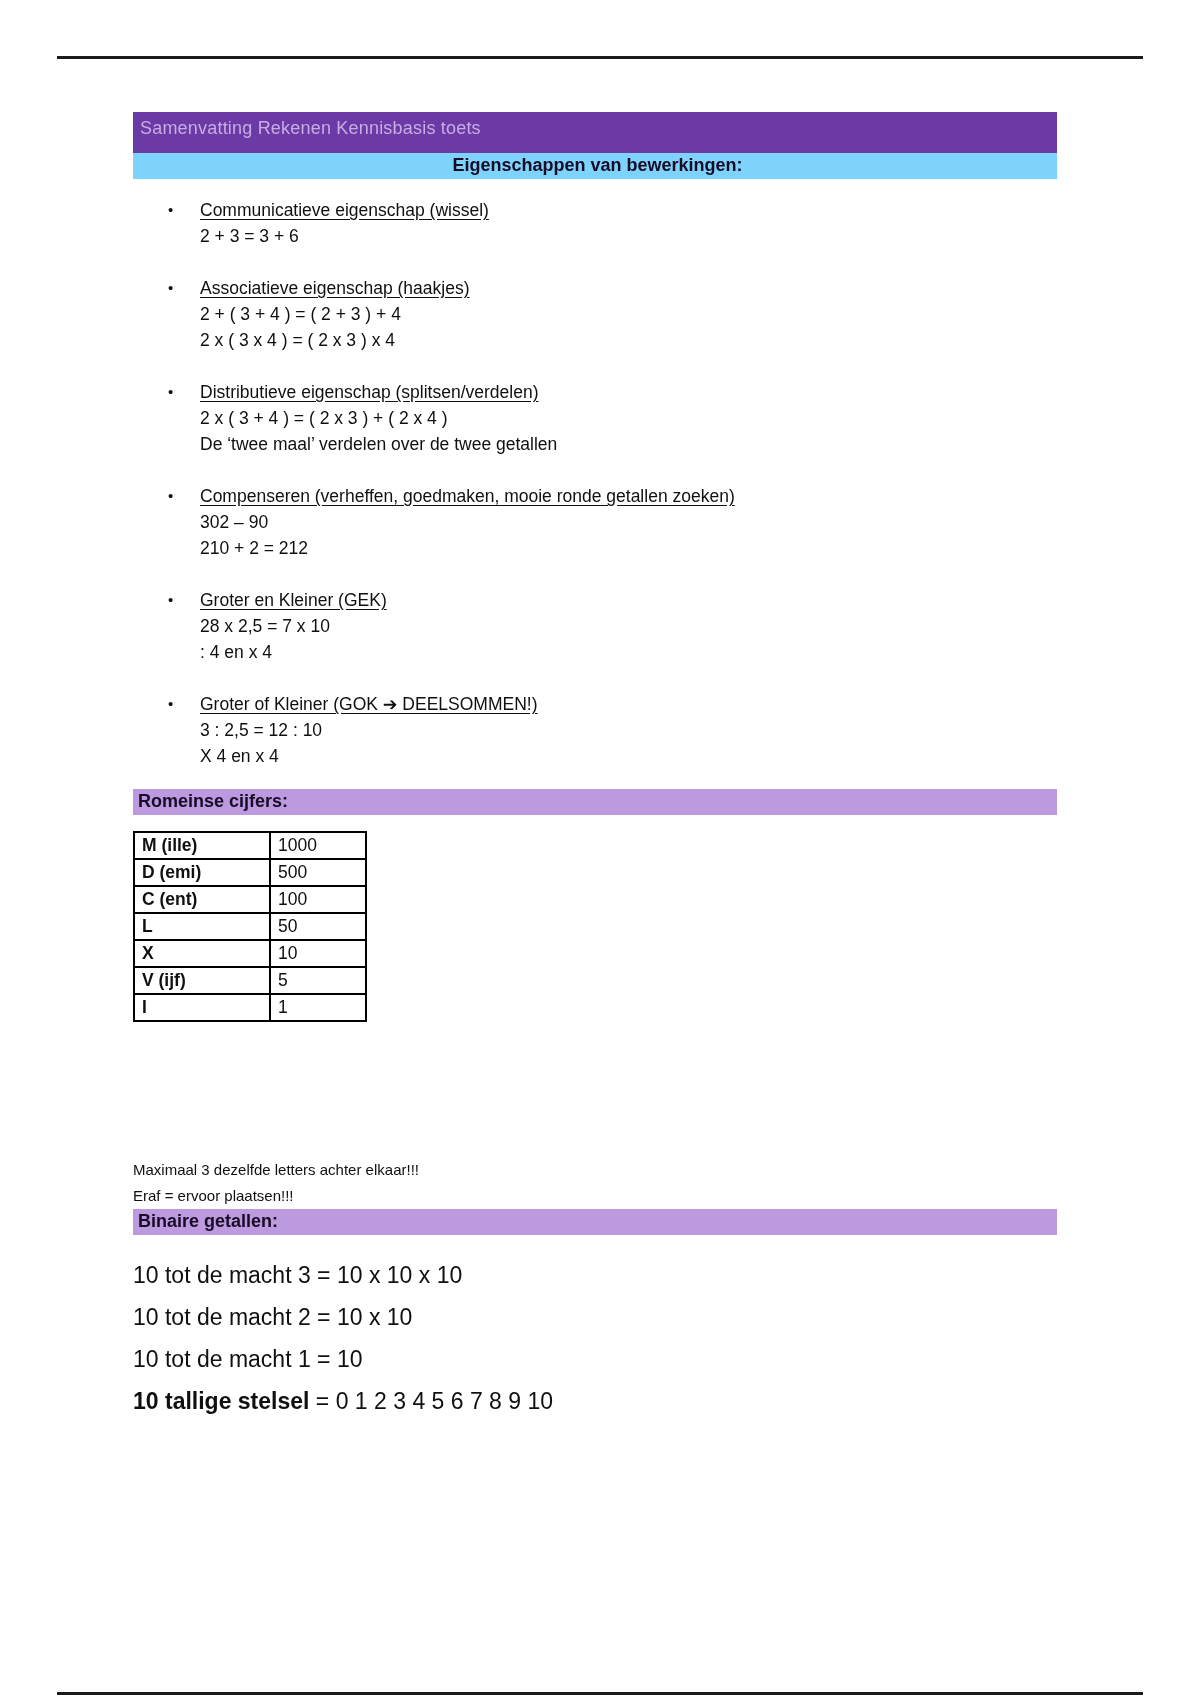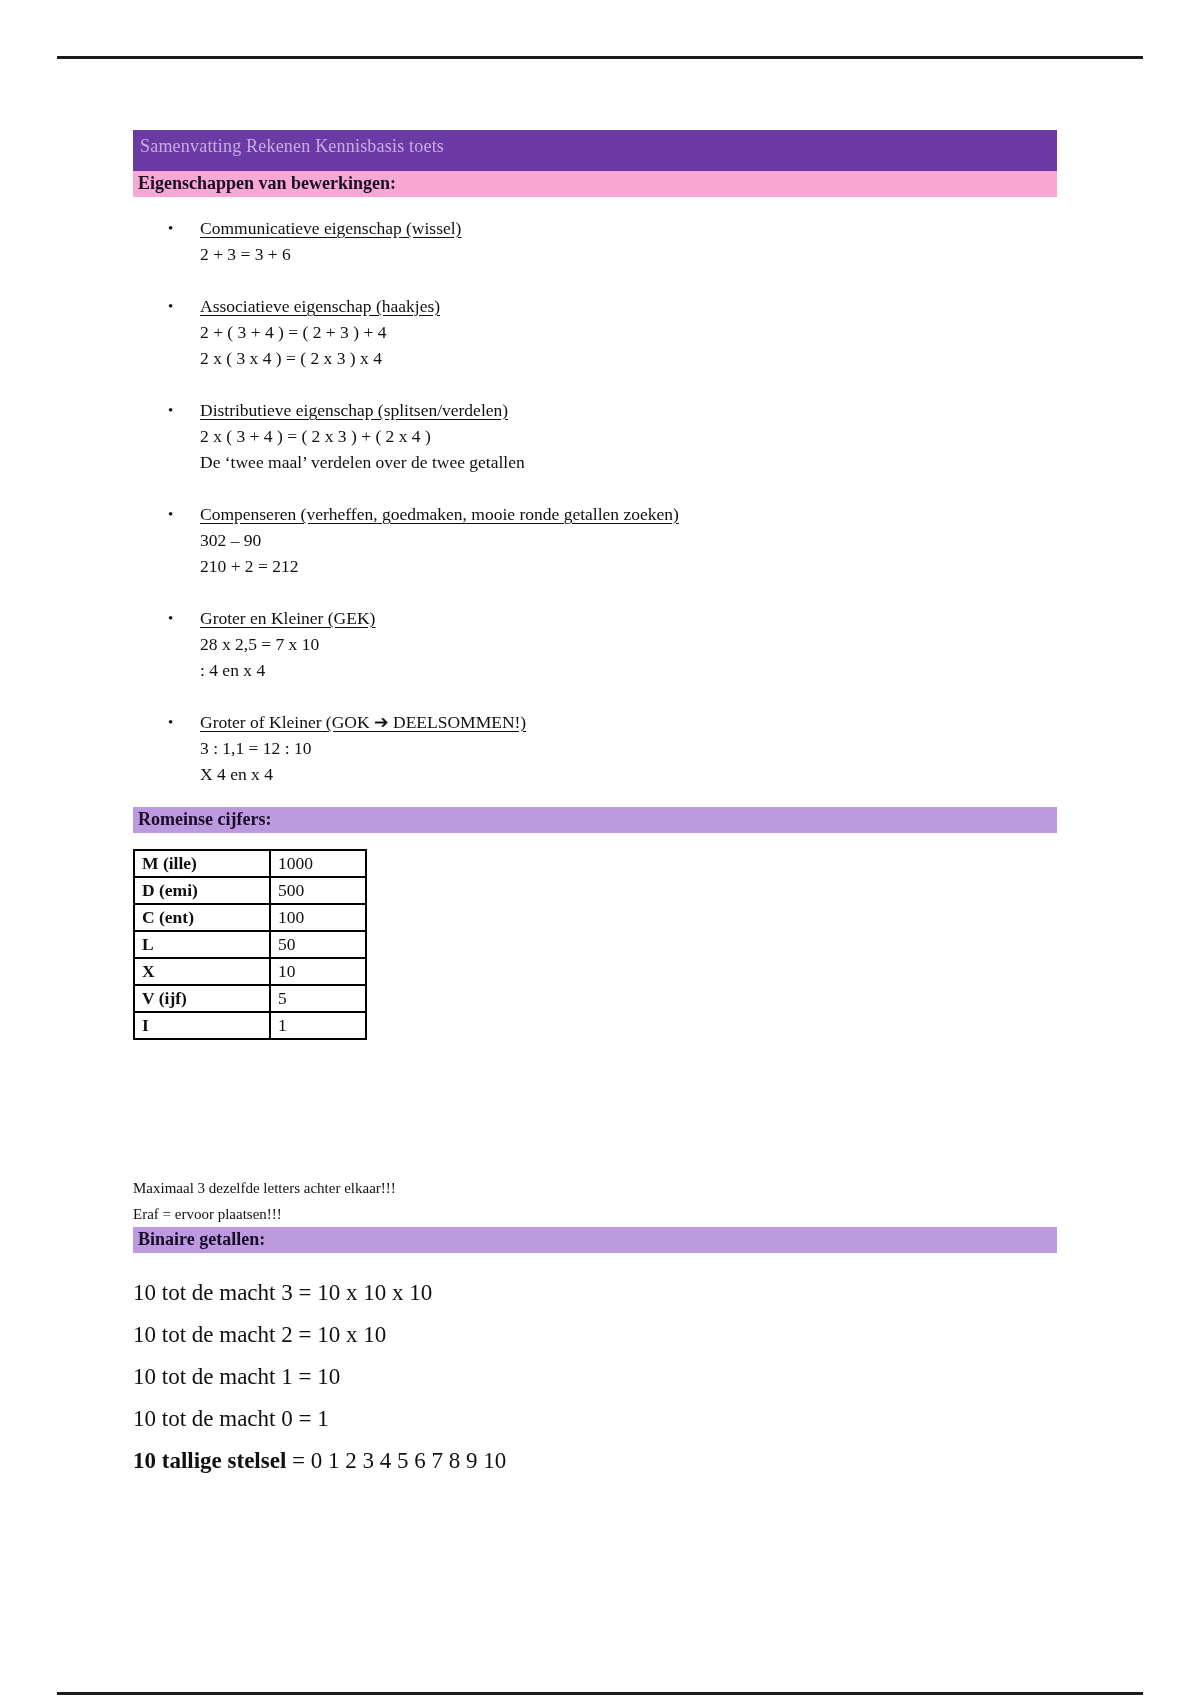--- a/index.html
+++ b/index.html
@@ -18,44 +18,43 @@
     width: 1086px;
     height: 3px;
     background: #1c1c1c;
   }
   .rule.top { top: 56px; }
   .rule.bottom { top: 1692px; }
 
   .content {
     position: absolute;
     left: 133px;
-    top: 130px;
+    top: 112px;
     width: 924px;
-    font-family: Liberation Serif, serif;
   }
 
   .title-banner {
     background: #6b3aa4;
     color: #c9abe6;
     height: 41px;
     padding: 6px 7px 0 7px;
     font-size: 18px;
     letter-spacing: 0.2px;
     box-sizing: border-box;
   }
   .band {
     height: 26px;
     line-height: 25px;
     padding-left: 5px;
     font-size: 18px;
     font-weight: bold;
     color: #170b26;
     box-sizing: border-box;
   }
-  .band.first  { background: #f9a8d4; }
+  .band.first  { background: #7dd3fc; text-align: center; }
   .band.other  { background: #bd99e0; }
 
   .bullets { margin-top: 18px; }
   .bullet-group {
     position: relative;
     padding-left: 67px;
     margin-bottom: 26px;
     font-size: 17.5px;
     line-height: 26px;
   }
@@ -138,21 +137,21 @@
       <div class="bullet-group">
         <span class="bullet-dot">•</span>
         <div class="bullet-title">Groter en Kleiner (GEK)</div>
         <div class="bullet-line">28 x 2,5 = 7 x 10</div>
         <div class="bullet-line">: 4 en x 4</div>
       </div>
 
       <div class="bullet-group">
         <span class="bullet-dot">•</span>
         <div class="bullet-title">Groter of Kleiner (GOK ➔ DEELSOMMEN!)</div>
-        <div class="bullet-line">3 : 1,1 = 12 : 10</div>
+        <div class="bullet-line">3 : 2,5 = 12 : 10</div>
         <div class="bullet-line">X 4 en x 4</div>
       </div>
 
     </div>
 
     <div class="band other roman">Romeinse cijfers:</div>
 
     <table class="roman-table">
       <tbody>
         <tr>
@@ -190,21 +189,20 @@
       <div>Maximaal 3 dezelfde letters achter elkaar!!!</div>
       <div>Eraf = ervoor plaatsen!!!</div>
     </div>
 
     <div class="band other binary">Binaire getallen:</div>
 
     <div class="binary-lines">
       <div class="binary-line">10 tot de macht 3 = 10 x 10 x 10</div>
       <div class="binary-line">10 tot de macht 2 = 10 x 10</div>
       <div class="binary-line">10 tot de macht 1 = 10</div>
-      <div class="binary-line">10 tot de macht 0 = 1</div>
       <div class="binary-line stelsel"><b>10 tallige stelsel</b><span> = 0 1 2 3 4 5 6 7 8 9 10</span></div>
     </div>
 
   </div>
 
   <div class="rule bottom"></div>
 
 </div>
 
 </body></html>

